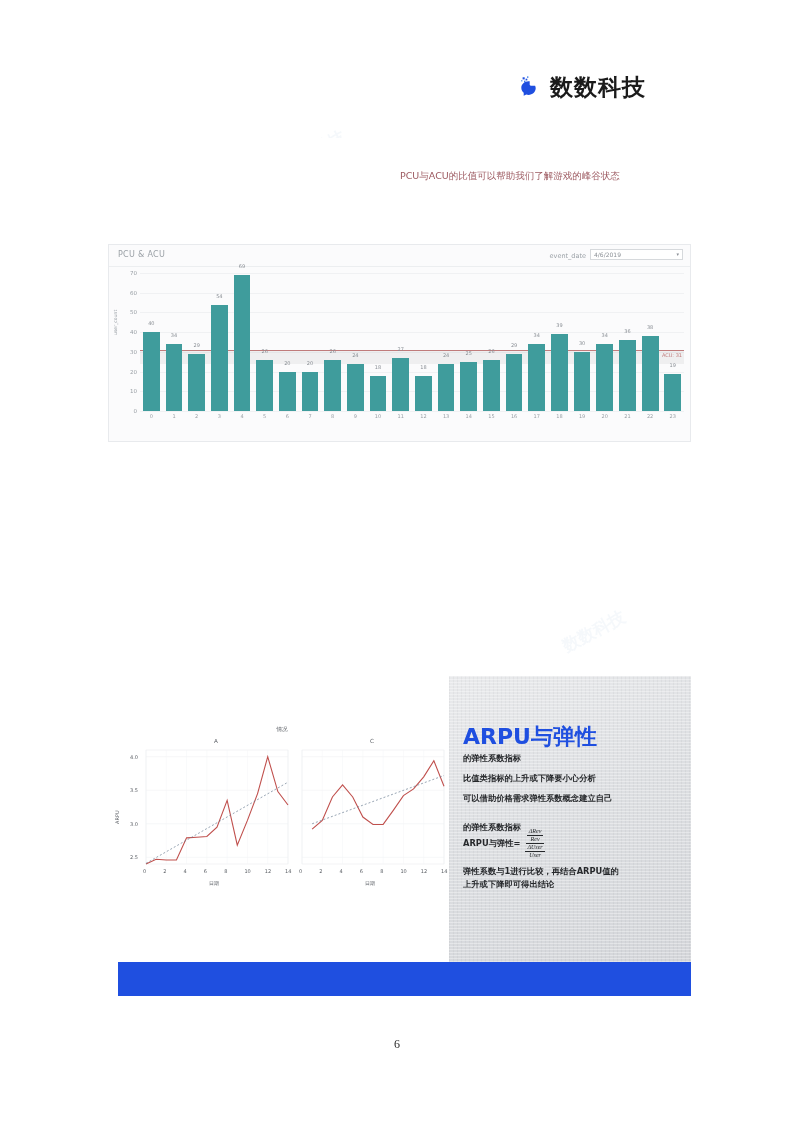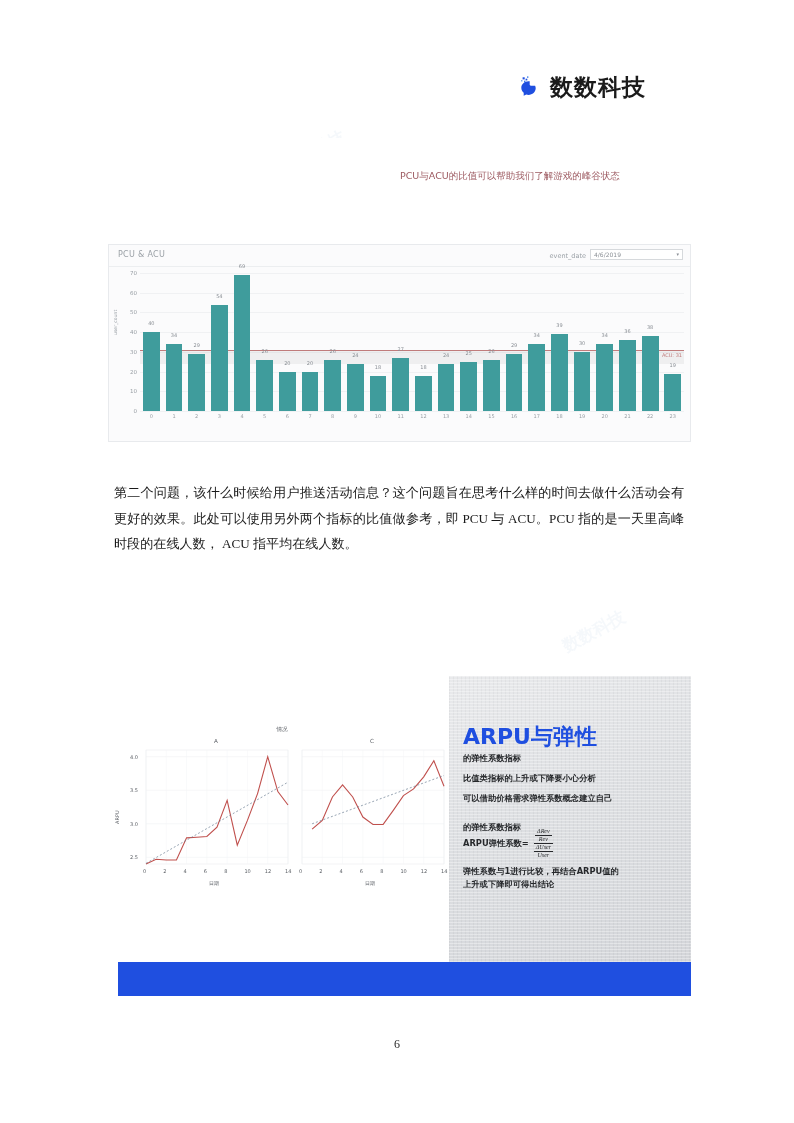--- a/index.html
+++ b/index.html
@@ -624,21 +624,20 @@
             <div class="x-tick">20</div>
             <div class="x-tick">21</div>
             <div class="x-tick">22</div>
             <div class="x-tick">23</div>
           </div>
       </div>
 
     </div>
   </div>
 
-  <div class="para" id="para-1">第二个问题，该什么时候给用户推送活动信息？这个问题旨在思考什么样的时间去做什么活动会有更好的效果。此处可以使用另外两个指标的比值做参考，即 PCU 与 ACU。PCU 指的是一天里高峰时段的在线人数， ACU 指平均在线人数。</div>
 
   <div class="slide2">
 
     <div class="linechart">
       <div class="lc-maintitle">情况</div>
       <div class="lc-ylabel">ARPU</div>
       <svg id="lc-svg" width="332" height="160" viewBox="0 0 332 160">
           <rect x="30" y="14" width="142" height="114" fill="#ffffff" stroke="#e6e7ea" stroke-width="0.5"></rect>
           <line x1="30" x2="172" y1="121.29411764705881" y2="121.29411764705881" stroke="#eceef0" stroke-width="0.5"></line>
           <line x1="30" x2="172" y1="87.76470588235293" y2="87.76470588235293" stroke="#eceef0" stroke-width="0.5"></line>
@@ -673,21 +672,21 @@
     <div class="lc-facet-title" style="left: 98px; top: 2px;">A</div><div class="lc-tick" style="left: 27px; top: 132px;">0</div><div class="lc-tick" style="left: 47.2857px; top: 132px;">2</div><div class="lc-tick" style="left: 67.5714px; top: 132px;">4</div><div class="lc-tick" style="left: 87.8571px; top: 132px;">6</div><div class="lc-tick" style="left: 108.143px; top: 132px;">8</div><div class="lc-tick" style="left: 128.429px; top: 132px;">10</div><div class="lc-tick" style="left: 148.714px; top: 132px;">12</div><div class="lc-tick" style="left: 169px; top: 132px;">14</div><div class="lc-xlabel" style="left: 93px; bottom: 10px;">日期</div><div class="lc-facet-title" style="left: 254px; top: 2px;">C</div><div class="lc-tick" style="left: 183px; top: 132px;">0</div><div class="lc-tick" style="left: 203.286px; top: 132px;">2</div><div class="lc-tick" style="left: 223.571px; top: 132px;">4</div><div class="lc-tick" style="left: 243.857px; top: 132px;">6</div><div class="lc-tick" style="left: 264.143px; top: 132px;">8</div><div class="lc-tick" style="left: 284.429px; top: 132px;">10</div><div class="lc-tick" style="left: 304.714px; top: 132px;">12</div><div class="lc-tick" style="left: 325px; top: 132px;">14</div><div class="lc-xlabel" style="left: 249px; bottom: 10px;">日期</div><div class="lc-tick" style="left: 14px; top: 118.294px;">2.5</div><div class="lc-tick" style="left: 14px; top: 84.7647px;">3.0</div><div class="lc-tick" style="left: 14px; top: 51.2353px;">3.5</div><div class="lc-tick" style="left: 14px; top: 17.7059px;">4.0</div></div>
 
     <div class="slide2-right">
       <div class="arpu-title">ARPU与弹性</div>
       <div class="arpu-line" id="arpu-l1">的弹性系数指标</div>
       <div class="arpu-line" id="arpu-l2">比值类指标的上升或下降要小心分析</div>
       <div class="arpu-line" id="arpu-l3">可以借助价格需求弹性系数概念建立自己</div>
       <div class="arpu-line" id="arpu-l4">的弹性系数指标</div>
 
       <div class="formula-row">
-        <span class="formula-label">ARPU弹性系数=</span>
+        <span class="formula-label">ARPU与弹性=</span>
         <span class="frac frac-outer">
           <span class="num">
             <span class="frac">
               <span class="num">ΔRev</span>
               <span class="den">Rev</span>
             </span>
           </span>
           <span class="den">
             <span class="frac">
               <span class="num">ΔUser</span>

